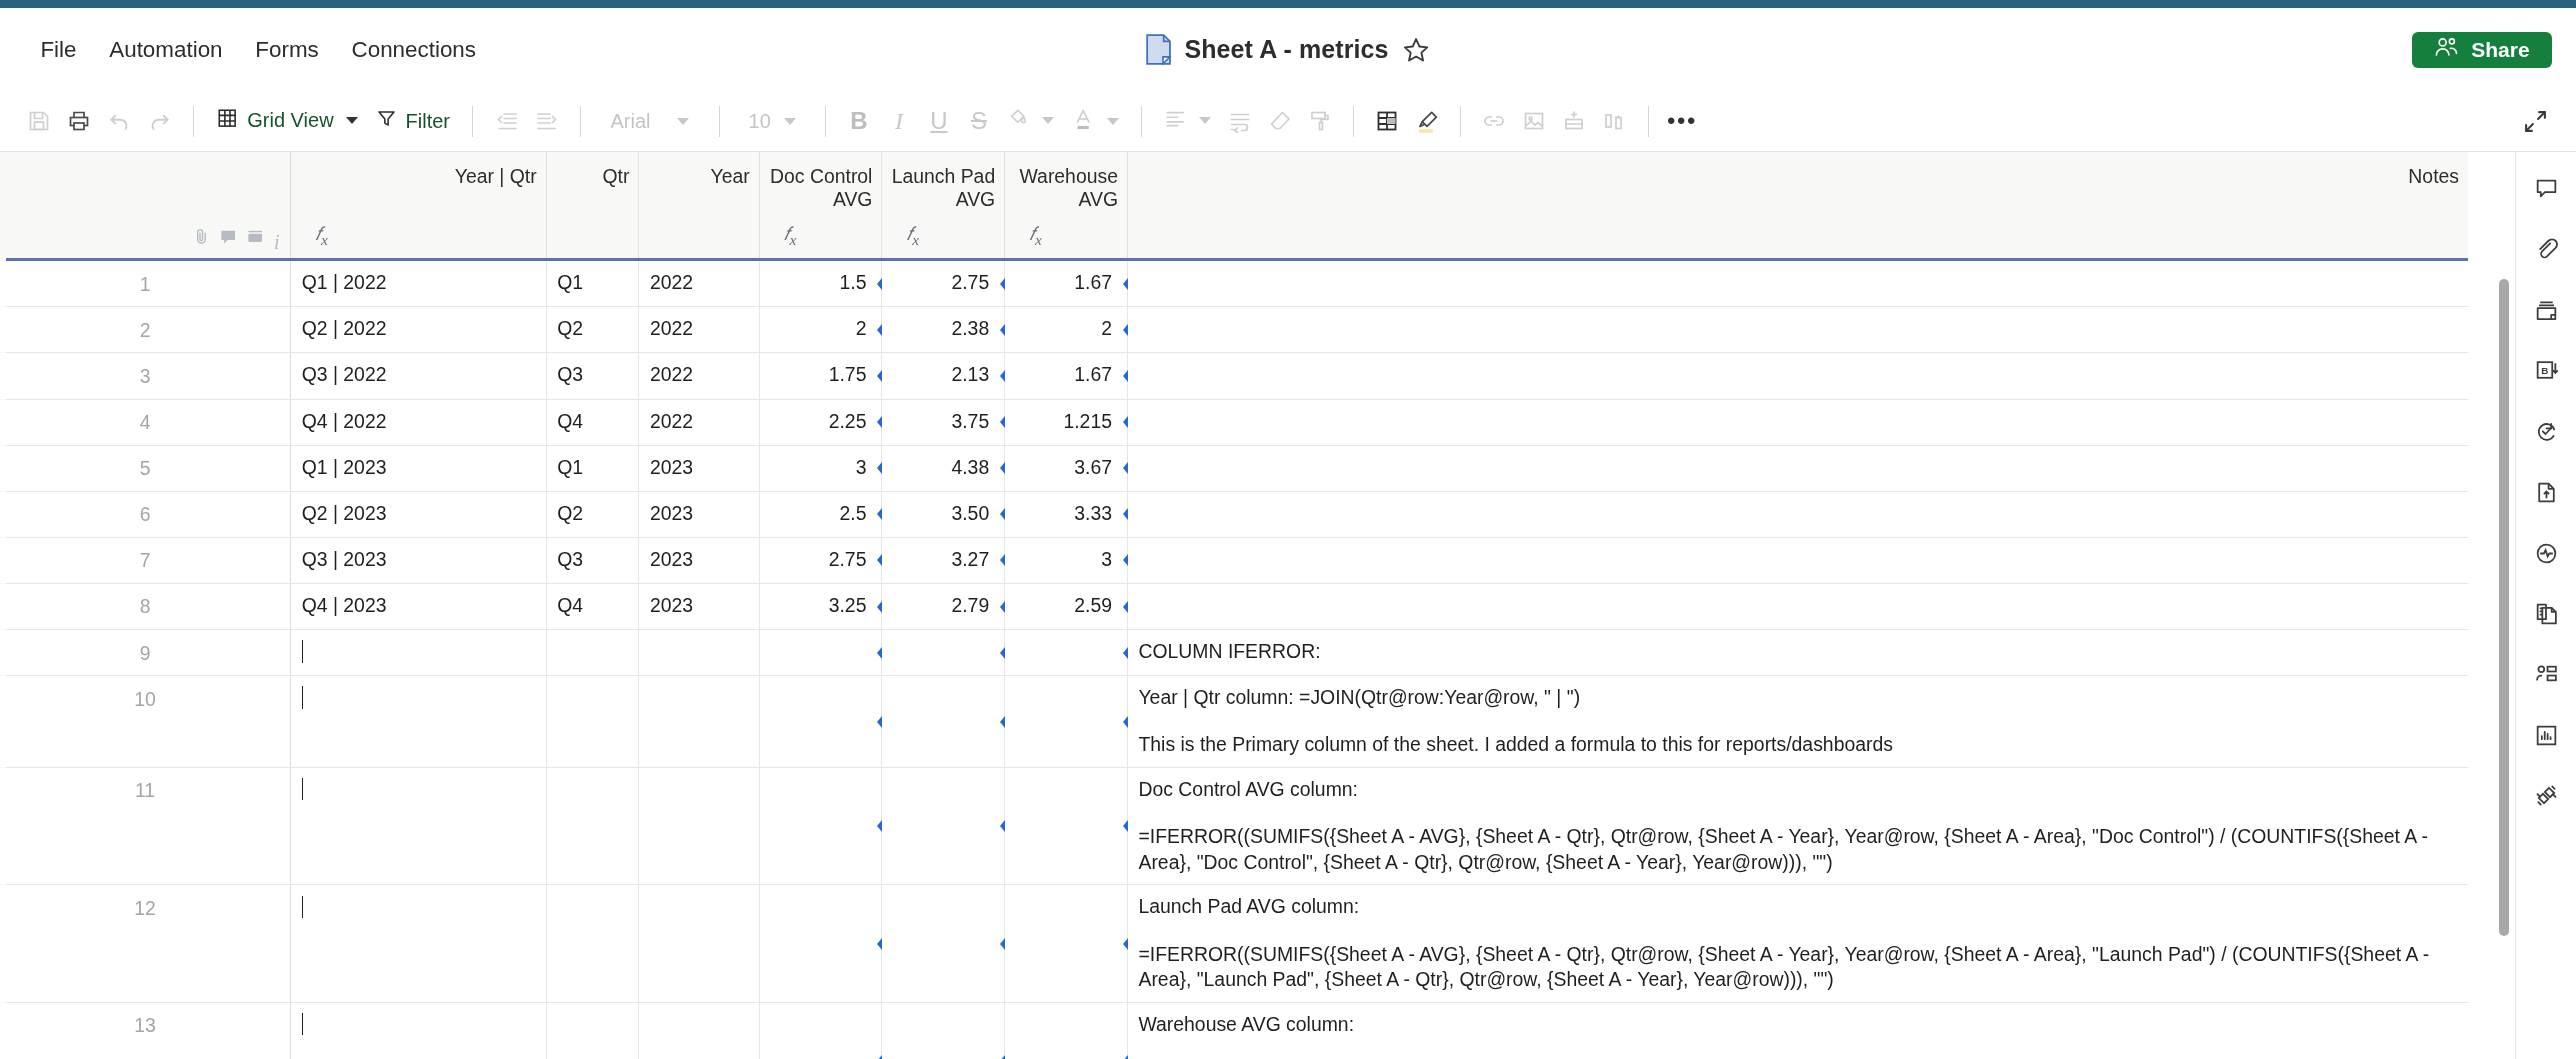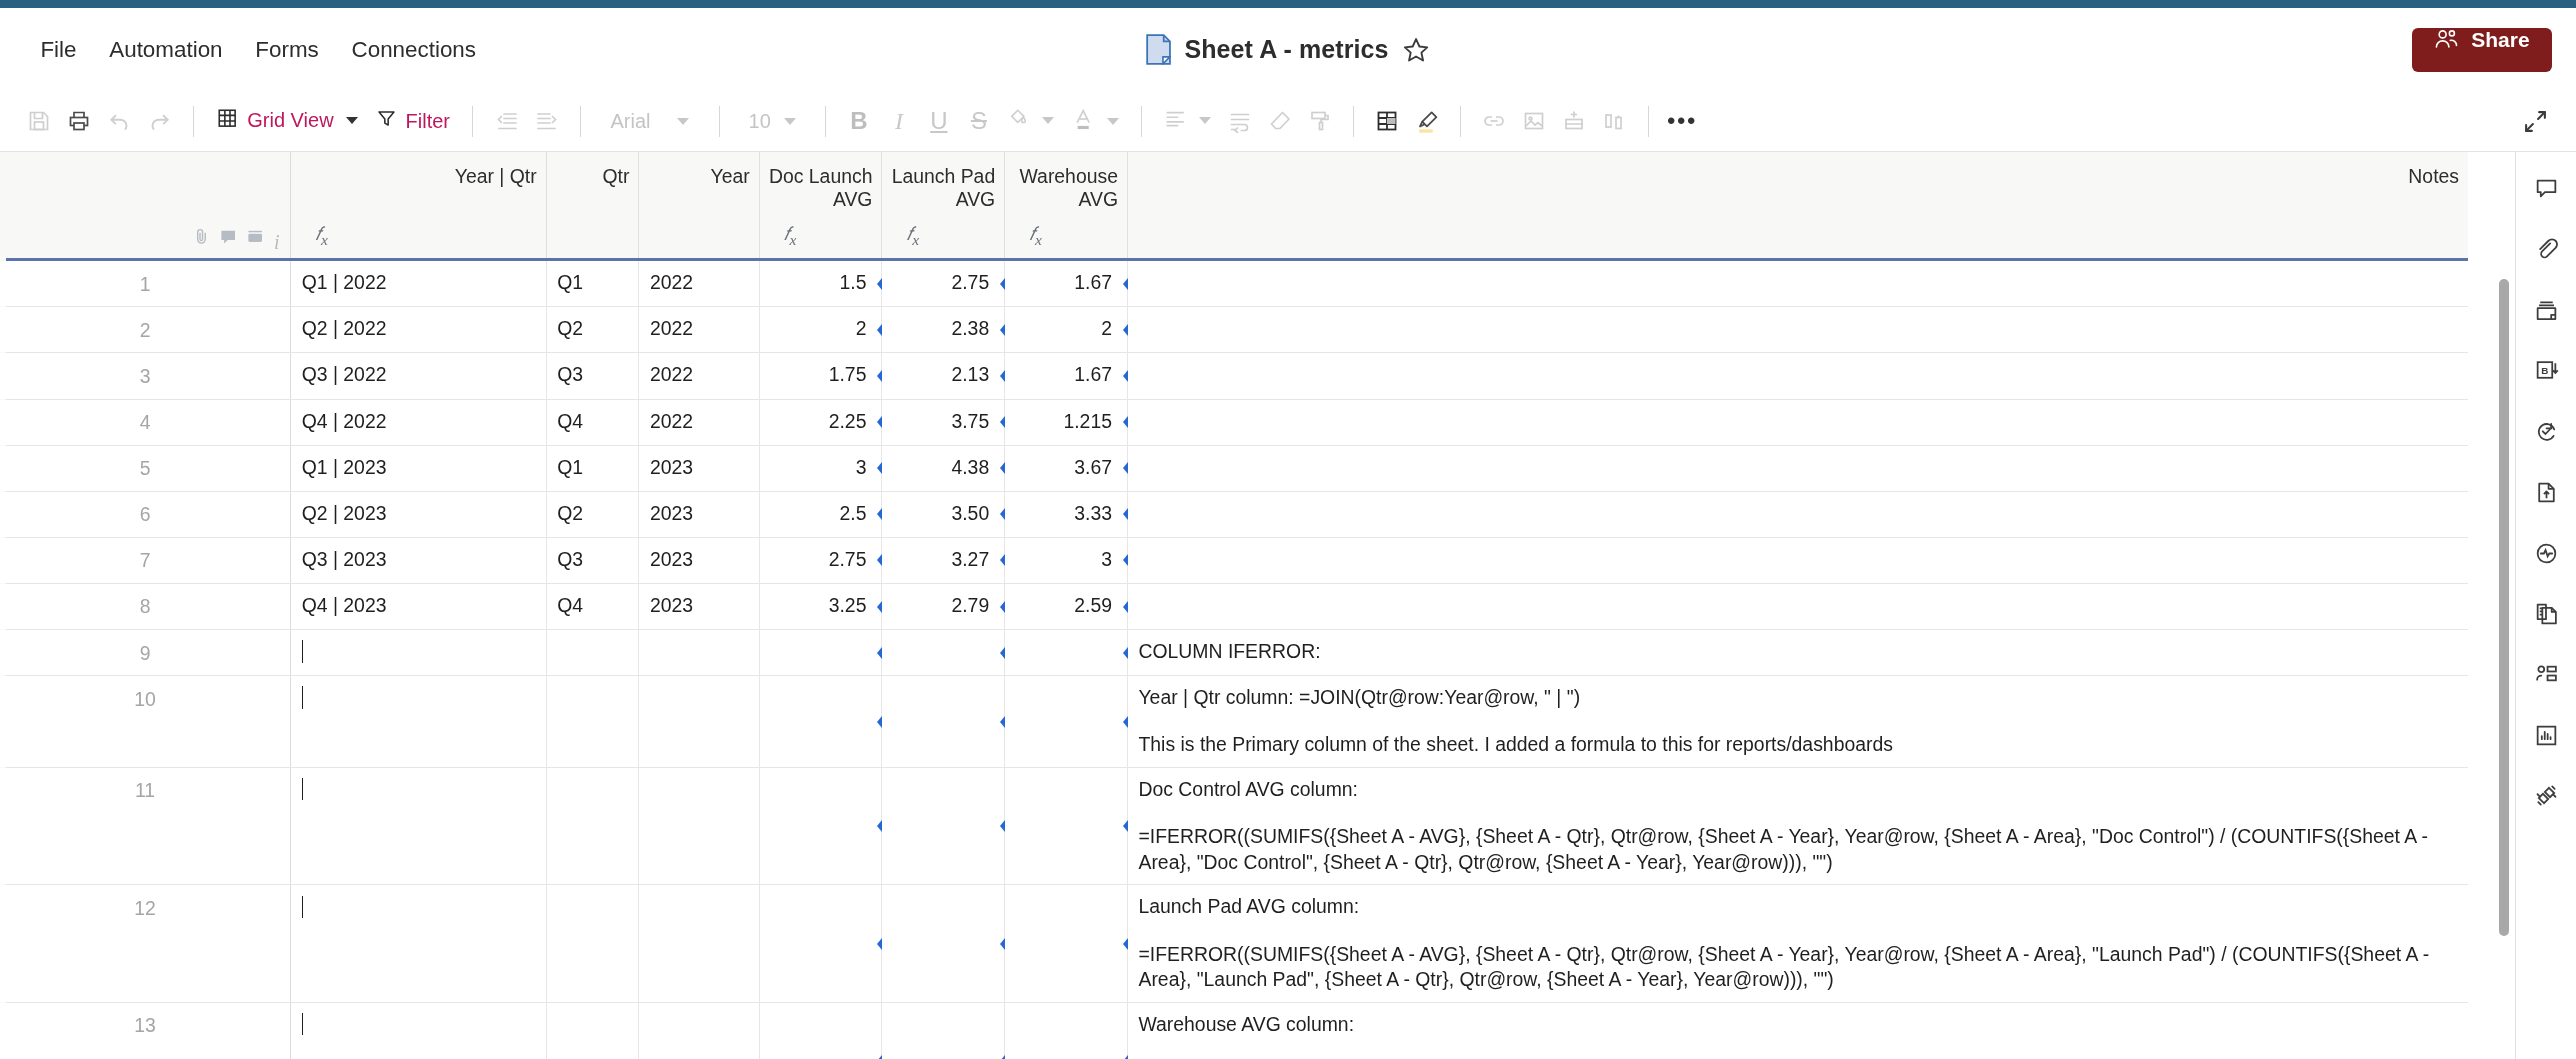--- a/index.html
+++ b/index.html
@@ -57,27 +57,28 @@
     white-space: nowrap;
     letter-spacing: 0.1px;
   }
   .star-btn { width: 28px; height: 28px; cursor: pointer; }
 
   .share-btn {
     position: absolute;
     right: 24px;
     top: 50%;
     transform: translateY(-50%);
-    background: #7f1d1d;
+    background: #15803d;
     color: #fff;
     border: none;
     border-radius: 6px;
-    height: 44px;
+    height: 36px;
     padding: 0 22.4px;
     display: flex;
+    align-items: center;
     gap: 12px;
     font-size: 21px;
     font-weight: bold;
     cursor: pointer;
     font-family: "Liberation Sans", sans-serif;
   }
 
   
   .toolbar {
     height: 60px;
@@ -100,21 +101,21 @@
     background: #d6d6d6;
     margin: 0 13.4px;
     flex: 0 0 auto;
   }
   .tb-label {
     display: flex; align-items: center; gap: 9px;
     font-size: 20px;
     padding: 6px 9px;
     border-radius: 3.7px;
     cursor: pointer;
-    color: #be185d;
+    color: #14532d;
     white-space: nowrap;
   }
   .tb-label.muted { color: #c4c4c4; }
   .caret {
     width: 0; height: 0;
     border-left: 6.7px solid transparent;
     border-right: 6.7px solid transparent;
     border-top: 7.5px solid #333;
     margin-left: 3px;
   }
@@ -574,21 +575,21 @@
             <div class="hd-title"><span>Year | Qtr</span></div>
             <span class="fx">𝑓<sub>x</sub></span>
           </th>
           <th>
             <div class="hd-title"><span>Qtr</span></div>
           </th>
           <th>
             <div class="hd-title"><span>Year</span></div>
           </th>
           <th>
-            <div class="hd-title"><span>Doc Launch AVG</span></div>
+            <div class="hd-title"><span>Doc Control AVG</span></div>
             <span class="fx">𝑓<sub>x</sub></span>
           </th>
           <th>
             <div class="hd-title"><span>Launch Pad AVG</span></div>
             <span class="fx">𝑓<sub>x</sub></span>
           </th>
           <th>
             <div class="hd-title"><span>Warehouse AVG</span></div>
             <span class="fx">𝑓<sub>x</sub></span>
           </th>

